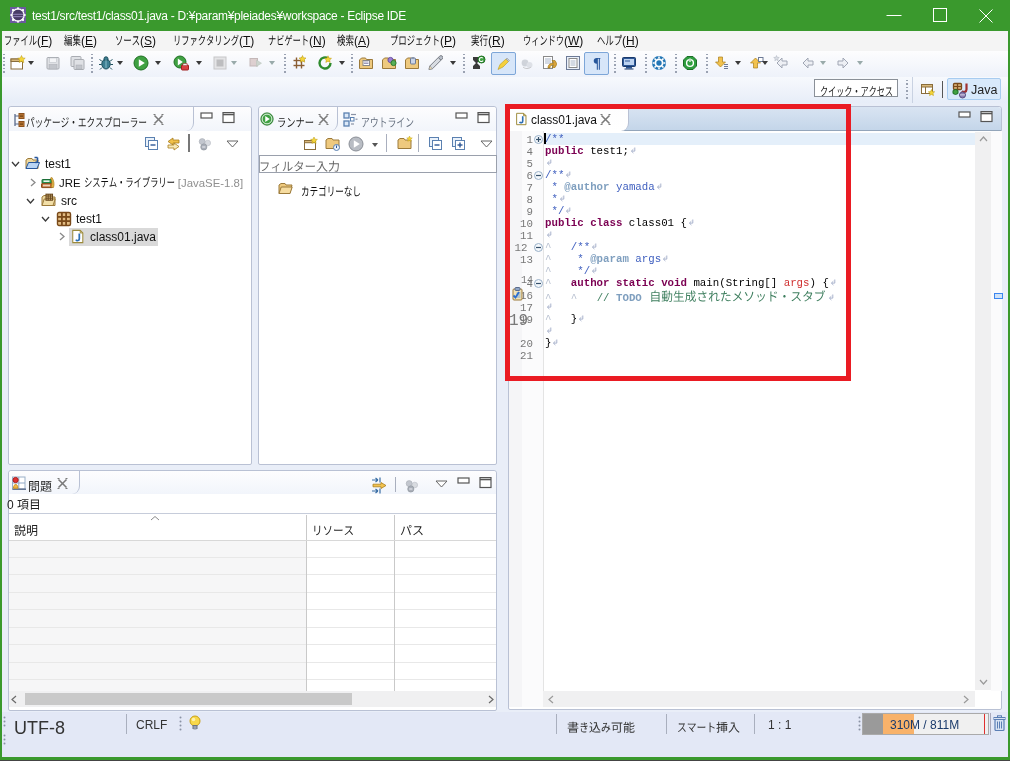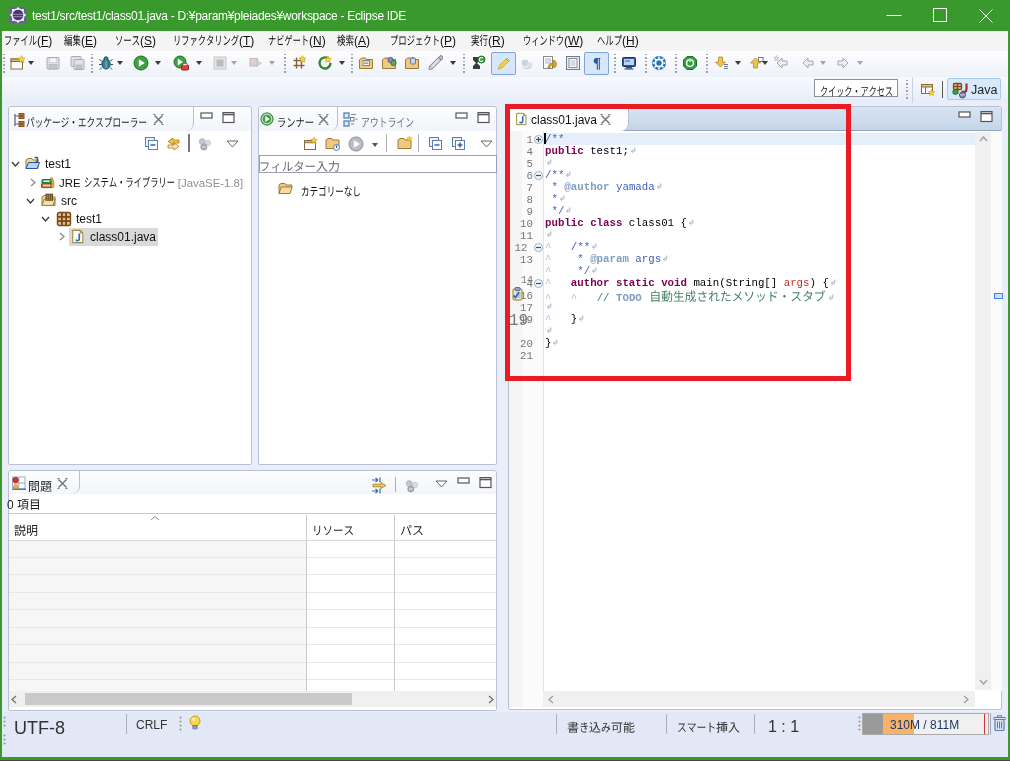--- a/index.html
+++ b/index.html
@@ -759,21 +759,21 @@
   </svg>
 <div class="abs" style="left:556px;top:714px;width:1px;height:20px;background:#A9AFBE"></div>
 <div class="abs" style="left:567px;top:717.5px"><svg style="vertical-align:-2.0px" width="68" height="13" viewBox="0 0 67.7 12.6">
       <path fill="#333" d="M3.1 9.8H9V10.6H3.1ZM3.1 9.2V8.5H9V9.2ZM2.2 7.9V11.6H3.1V11.2H9V11.6H9.9V7.9ZM0.7 6.6V7.3H11.3V6.6H6.4V5.9H10.5V5.3H6.4V4.6H9.9V3.3H11.3V2.6H9.9V1.3H6.4V0.5H5.5V1.3H1.9V1.9H5.5V2.6H0.7V3.3H5.5V4H1.8V4.6H5.5V5.3H1.5V5.9H5.5V6.6ZM6.4 1.9H9V2.6H6.4ZM6.4 4V3.3H9V4Z M15 7.4 14.2 7.2C14 7.8 13.8 8.3 13.8 8.9C13.9 10.5 14.9 11.2 16.9 11.2C17.7 11.2 18.5 11.1 19.2 11L19.2 10C18.5 10.2 17.8 10.3 16.9 10.3C15.3 10.3 14.6 9.8 14.6 8.8C14.6 8.2 14.8 7.8 15 7.4ZM16.9 2.2 17 2.5C16.1 2.6 14.9 2.5 13.8 2.4L13.8 3.3C15 3.4 16.3 3.4 17.2 3.3L17.5 4.3L17.7 4.9C16.5 5 15.1 5 13.6 4.8L13.6 5.7C15.1 5.9 16.7 5.8 17.9 5.7C18.2 6.3 18.4 6.9 18.7 7.4C18.4 7.4 17.8 7.3 17.2 7.2L17.2 8C17.8 8.1 18.8 8.2 19.3 8.4L19.7 7.6C19.6 7.5 19.5 7.3 19.4 7.1C19.1 6.7 18.9 6.1 18.7 5.6C19.4 5.5 20 5.3 20.5 5.2L20.3 4.3C19.9 4.5 19.2 4.7 18.4 4.8L18.1 4.1L17.9 3.3C18.6 3.1 19.3 3 19.9 2.8L19.8 1.9C19.1 2.2 18.4 2.3 17.7 2.5C17.6 2 17.5 1.5 17.5 1L16.7 1.2C16.8 1.5 16.9 1.9 16.9 2.2Z M22.6 1.3C23.3 1.9 24.2 2.7 24.6 3.3L25.3 2.7C24.9 2.1 24 1.3 23.2 0.8ZM28.7 3.4C28.2 5.9 27.2 7.8 25.5 8.9C25.7 9.1 26 9.4 26.2 9.6C27.7 8.5 28.7 6.9 29.4 4.7C29.9 6.9 30.9 8.6 32.6 9.6C32.7 9.4 33.1 9.1 33.3 8.9C30.9 7.7 30 4.8 29.7 1.1H26.7V2H28.9C29 2.5 29 3 29.1 3.5ZM25 5.3H22.4V6.1H24.1V9.2C23.5 9.7 22.8 10.2 22.3 10.5L22.7 11.5C23.4 10.9 24 10.4 24.6 9.9C25.3 10.8 26.4 11.3 28 11.3C29.3 11.4 31.8 11.4 33.1 11.3C33.2 11 33.3 10.6 33.4 10.4C32 10.5 29.3 10.5 28 10.5C26.6 10.4 25.5 10 25 9.1Z M42.2 4.4 41.4 4.3C41.4 4.7 41.4 5.1 41.4 5.4C41.4 5.7 41.3 6 41.3 6.3C40.5 5.9 39.6 5.5 38.6 5.4C39 4.2 39.4 3 39.7 2.5C39.8 2.3 39.9 2.2 40 2.1L39.5 1.6C39.4 1.6 39.2 1.7 39 1.7C38.6 1.8 37.3 1.8 36.8 1.8C36.6 1.8 36.3 1.8 36 1.8L36.1 2.8C36.3 2.8 36.6 2.7 36.8 2.7C37.3 2.7 38.5 2.6 38.8 2.6C38.5 3.3 38.2 4.4 37.8 5.3C35.9 5.4 34.5 6.7 34.5 8.5C34.5 9.5 35.1 10.1 35.8 10.1C36.3 10.1 36.7 9.9 37.1 9.3C37.4 8.6 37.9 7.2 38.3 6.2C39.3 6.3 40.3 6.7 41.1 7.3C40.8 8.6 40.1 9.9 38.5 10.7L39.2 11.3C40.6 10.5 41.4 9.3 41.8 7.8C42.2 8.1 42.5 8.4 42.8 8.7L43.2 7.7C42.9 7.4 42.5 7.1 42 6.7C42.1 6.1 42.1 5.3 42.2 4.4ZM37.5 6.2C37.2 7.1 36.8 8.2 36.4 8.8C36.2 9.1 36.1 9.2 35.9 9.2C35.5 9.2 35.3 8.9 35.3 8.4C35.3 7.3 36.1 6.3 37.5 6.2Z M44.4 1.4V2.3H52.6V10.3C52.6 10.5 52.6 10.6 52.3 10.6C52 10.6 51 10.6 50.1 10.6C50.2 10.8 50.4 11.3 50.4 11.5C51.6 11.5 52.5 11.5 52.9 11.4C53.4 11.2 53.6 10.9 53.6 10.3V2.3H55.1V1.4ZM46.5 4.9H49.6V7.7H46.5ZM45.6 4V9.5H46.5V8.5H50.5V4Z M59.7 1.6C60 2 60.2 2.5 60.5 2.9L58 3C58.4 2.3 58.8 1.5 59.1 0.7L58.2 0.5C57.9 1.3 57.5 2.3 57.1 3L56.2 3.1L56.2 3.9C57.5 3.9 59.2 3.8 60.9 3.7C61 3.9 61.1 4.2 61.2 4.4L62 4C61.7 3.3 61.1 2.2 60.4 1.4ZM60.3 5.6V6.6H57.7V5.6ZM56.9 4.8V11.5H57.7V9.1H60.3V10.5C60.3 10.7 60.2 10.7 60.1 10.7C59.9 10.7 59.4 10.7 58.8 10.7C59 10.9 59.1 11.3 59.1 11.5C59.9 11.5 60.4 11.5 60.7 11.4C61.1 11.2 61.2 11 61.2 10.5V4.8ZM57.7 7.3H60.3V8.4H57.7ZM66 1.4C65.3 1.8 64.2 2.2 63.2 2.6V0.5H62.3V4.5C62.3 5.5 62.6 5.8 63.8 5.8C64 5.8 65.6 5.8 65.8 5.8C66.8 5.8 67 5.4 67.2 3.9C66.9 3.9 66.5 3.7 66.3 3.6C66.3 4.8 66.2 5 65.7 5C65.4 5 64.1 5 63.8 5C63.3 5 63.2 4.9 63.2 4.5V3.3C64.3 2.9 65.6 2.5 66.6 2.1ZM66.1 6.8C65.4 7.2 64.3 7.7 63.2 8V6.1H62.3V10.2C62.3 11.2 62.6 11.5 63.8 11.5C64 11.5 65.7 11.5 65.9 11.5C66.9 11.5 67.2 11 67.3 9.4C67 9.4 66.7 9.2 66.5 9.1C66.4 10.4 66.3 10.6 65.8 10.6C65.5 10.6 64.1 10.6 63.9 10.6C63.3 10.6 63.2 10.6 63.2 10.2V8.8C64.4 8.5 65.8 8 66.7 7.4Z"></path>
     </svg></div>
 <div class="abs" style="left:666px;top:714px;width:1px;height:20px;background:#A9AFBE"></div>
 <div class="abs" style="left:677px;top:717.5px"><svg style="vertical-align:-2.0px" width="63" height="13" viewBox="0 0 63.4 12.6">
       <path fill="#333" d="M7.9 2.6 7.4 2.1C7.2 2.2 7 2.2 6.6 2.2C6.3 2.2 3.2 2.2 2.8 2.2C2.5 2.2 2 2.2 1.8 2.1V3.2C1.9 3.2 2.5 3.2 2.8 3.2C3.2 3.2 6.3 3.2 6.7 3.2C6.4 4.2 5.7 5.6 5 6.5C4 7.9 2.6 9.3 1 10.1L1.6 10.9C3.1 10.1 4.4 8.7 5.5 7.4C6.5 8.5 7.5 9.9 8.2 10.9L8.8 10.2C8.2 9.3 7 7.7 6 6.6C6.7 5.5 7.3 4.1 7.6 3.1C7.7 2.9 7.8 2.7 7.9 2.6Z M14.3 8.7C15 9.5 15.8 10.5 16.1 11.1L16.8 10.4C16.4 9.9 15.7 9 15.2 8.2C16.8 6.7 18 4.8 18.7 3.4C18.8 3.3 18.9 3.1 19 3L18.4 2.4C18.2 2.4 18 2.5 17.7 2.5C16.7 2.5 12.4 2.5 11.9 2.5C11.5 2.5 11.1 2.4 10.9 2.4V3.5C11.1 3.4 11.5 3.4 11.9 3.4C12.4 3.4 16.8 3.4 17.6 3.4C17.2 4.5 16 6.2 14.6 7.6C13.9 6.8 13.1 6 12.7 5.7L12.1 6.3C12.6 6.8 13.8 8 14.3 8.7Z M20.7 5.4V6.6C21 6.5 21.5 6.5 22.1 6.5C22.8 6.5 26.7 6.5 27.5 6.5C27.9 6.5 28.3 6.6 28.5 6.6V5.4C28.3 5.4 27.9 5.5 27.4 5.5C26.7 5.5 22.8 5.5 22.1 5.5C21.5 5.5 21 5.4 20.7 5.4Z M32.8 9.5C32.8 10 32.8 10.6 32.8 11H33.7C33.7 10.6 33.7 9.9 33.7 9.5L33.7 5.6C34.7 6 36.4 6.8 37.5 7.5L37.9 6.5C36.8 5.9 35 5 33.7 4.5V2.6C33.7 2.2 33.7 1.7 33.7 1.3H32.8C32.8 1.7 32.8 2.2 32.8 2.6C32.8 3.6 32.8 8.9 32.8 9.5Z M44.1 4.6V9.7H44.9V9.2H46.8V11.6H47.6V9.2H49.5V9.6H50.4V4.6H47.6V3.7H50.8V2.9H47.6V1.8C48.6 1.7 49.5 1.6 50.3 1.4L49.8 0.7C48.4 1 45.9 1.2 43.9 1.3C43.9 1.5 44 1.8 44.1 2C44.9 2 45.9 1.9 46.8 1.9V2.9H43.7V3.7H46.8V4.6ZM44.9 7.3H46.8V8.5H44.9ZM44.9 6.5V5.4H46.8V6.5ZM49.5 7.3V8.5H47.6V7.3ZM49.5 6.5H47.6V5.4H49.5ZM41.5 0.5V2.9H39.9V3.8H41.5V6.4L39.7 6.9L39.9 7.8L41.5 7.3V10.5C41.5 10.6 41.5 10.7 41.3 10.7C41.1 10.7 40.7 10.7 40.1 10.7C40.2 10.9 40.3 11.3 40.4 11.5C41.2 11.6 41.7 11.5 42 11.4C42.3 11.2 42.4 11 42.4 10.5V7L43.7 6.6L43.5 5.8L42.4 6.1V3.8H43.5V2.9H42.4V0.5Z M56.7 3.6C56 7 54.5 9.4 51.8 10.8C52 11 52.5 11.4 52.6 11.5C55 10.1 56.5 7.9 57.4 4.8C58 7.1 59.3 9.7 62.2 11.5C62.4 11.3 62.7 10.9 63 10.8C58.2 7.9 57.9 3.4 57.9 1.3H54.1V2.2H57.1C57.1 2.6 57.1 3.1 57.2 3.7Z"></path>
     </svg></div>
 <div class="abs" style="left:754px;top:714px;width:1px;height:20px;background:#A9AFBE"></div>
-<div class="abs" style="left:768px;top:717.5px;font-size:16px;color:#333">1 : 1</div>
+<div class="abs" style="left:768px;top:717.5px;font-size:12px;color:#333">1 : 1</div>
 <svg class="abs" style="left:858px;top:716px" width="3" height="16" viewBox="0 0 3 16">
     <circle cx="1.5" cy="1.5" r="1" fill="#8A92A4"></circle>
     <circle cx="1.5" cy="5.5" r="1" fill="#8A92A4"></circle>
     <circle cx="1.5" cy="9.5" r="1" fill="#8A92A4"></circle>
     <circle cx="1.5" cy="13.5" r="1" fill="#8A92A4"></circle>
   </svg>
 <div class="abs" style="left:862px;top:713px;width:127px;height:22px;background:#F0F0F0;border:1px solid #AAA"></div>
 <div class="abs" style="left:863px;top:714px;width:20px;height:20px;background:#9A9A9A"></div>
 <div class="abs" style="left:883px;top:714px;width:31px;height:20px;background:#F8B26A"></div>
 <div class="abs" style="left:983.5px;top:714px;width:1.5px;height:20px;background:#E03030"></div>

